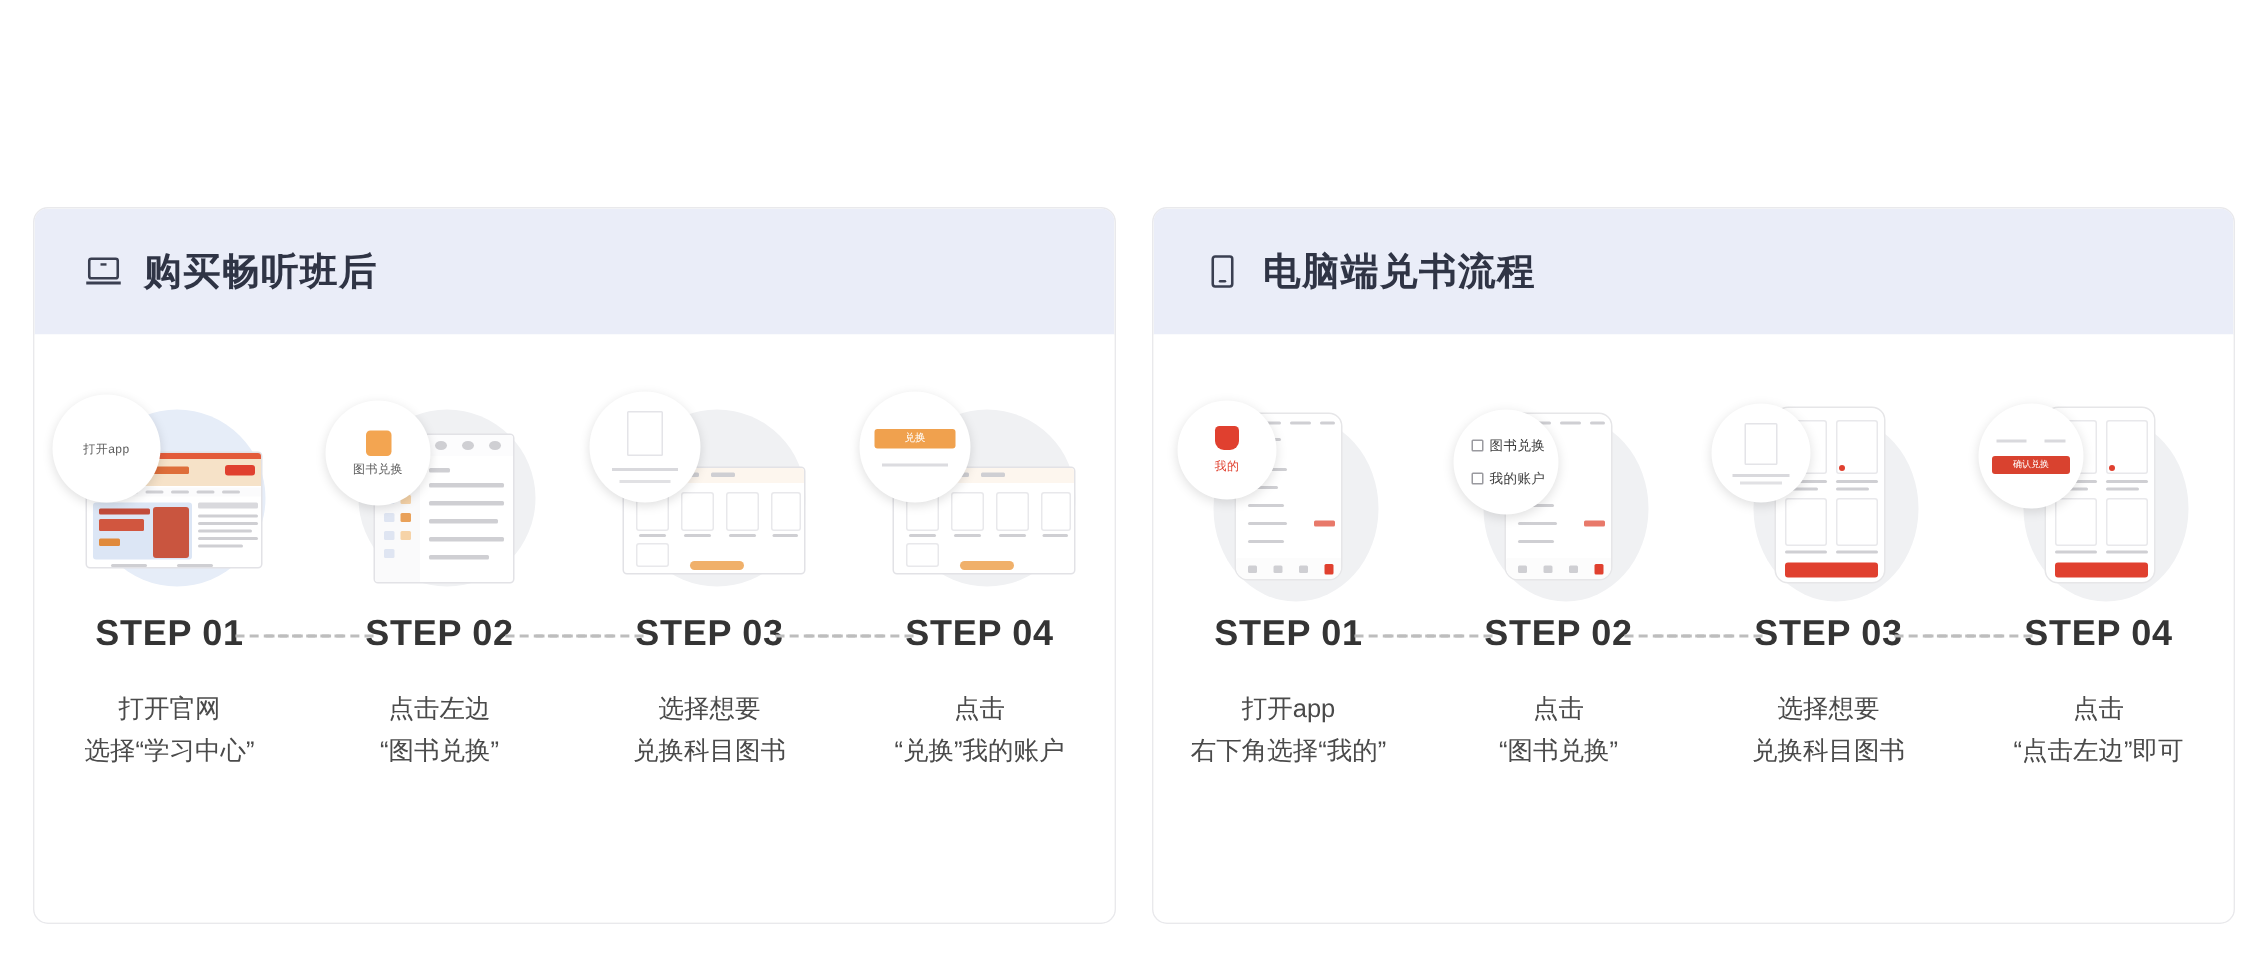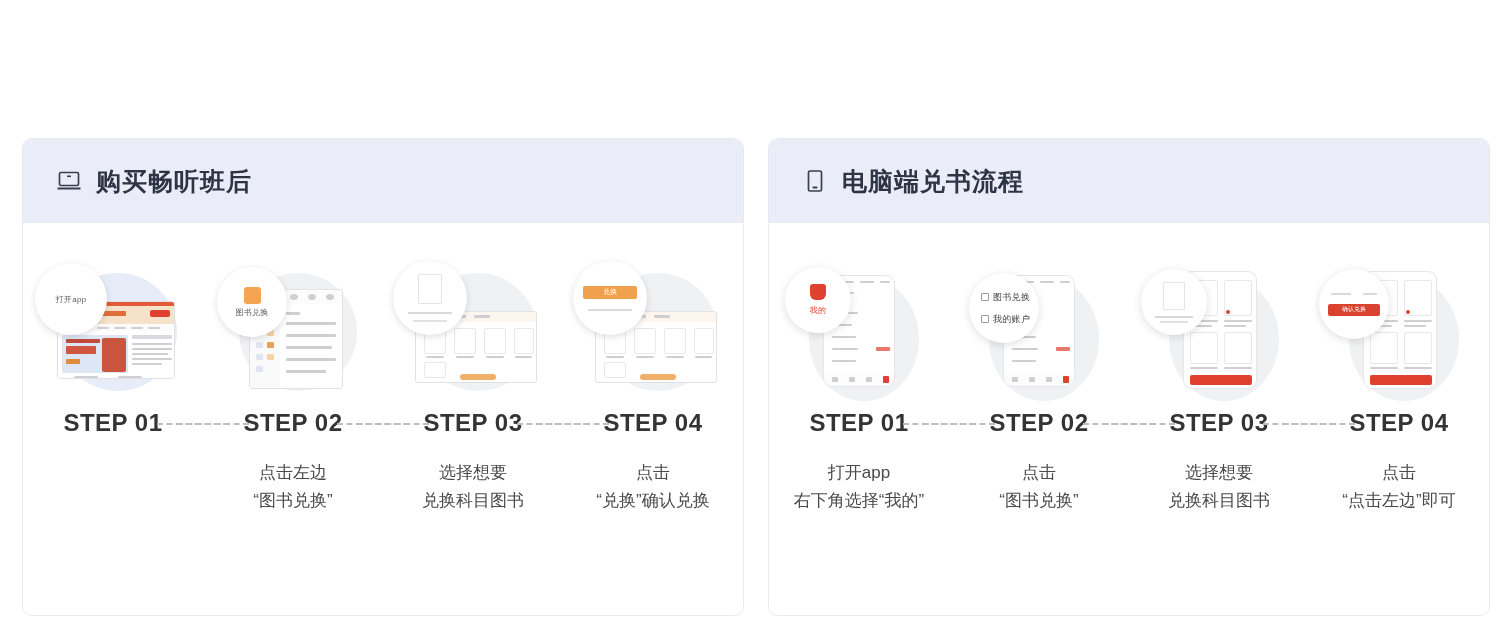--- a/index.html
+++ b/index.html
@@ -218,20 +218,24 @@
               </div>
               <div class="d-bubble" style="left:2px; top:2px; width:72px; height:72px;">
                 <span class="bub-label">打开app</span>
               </div>
             </div>
             <div class="step-label">
               
               <span>STEP 01</span>
               <span class="dash-right"></span>
             </div>
+            <div class="step-caption">
+              <div>打开官网</div>
+              <div>选择“学习中心”</div>
+            </div>
           </div>
 
           <div class="step">
             <div class="thumb">
               <div class="disc d-disc" style="background:#f0f1f3;"></div>
               <div class="d-screen" style="left:36px; top:28px; width:94px; height:100px;">
                 <div class="bar" style="left:0;top:0;width:94px;height:14px;background:#fcfcfd;"></div>
                 <div class="bar d" style="left:40px;top:4px;width:8px;height:6px;border-radius:50%;"></div>
                 <div class="bar d" style="left:58px;top:4px;width:8px;height:6px;border-radius:50%;"></div>
                 <div class="bar d" style="left:76px;top:4px;width:8px;height:6px;border-radius:50%;"></div>
@@ -329,21 +333,21 @@
                 <span style="width:44px;height:2px;background:#dcdce0;display:block;margin-top:7px;"></span>
               </div>
             </div>
             <div class="step-label">
               <span class="dash-left"></span>
               <span>STEP 04</span>
               
             </div>
             <div class="step-caption">
               <div>点击</div>
-              <div>“兑换”确认兑换</div>
+              <div>“兑换”我的账户</div>
             </div>
           </div>
 
         </div>
       </div>
     </div>
 
     <div class="panel">
       <div class="panel-header">
         <span class="hdr-icon">

